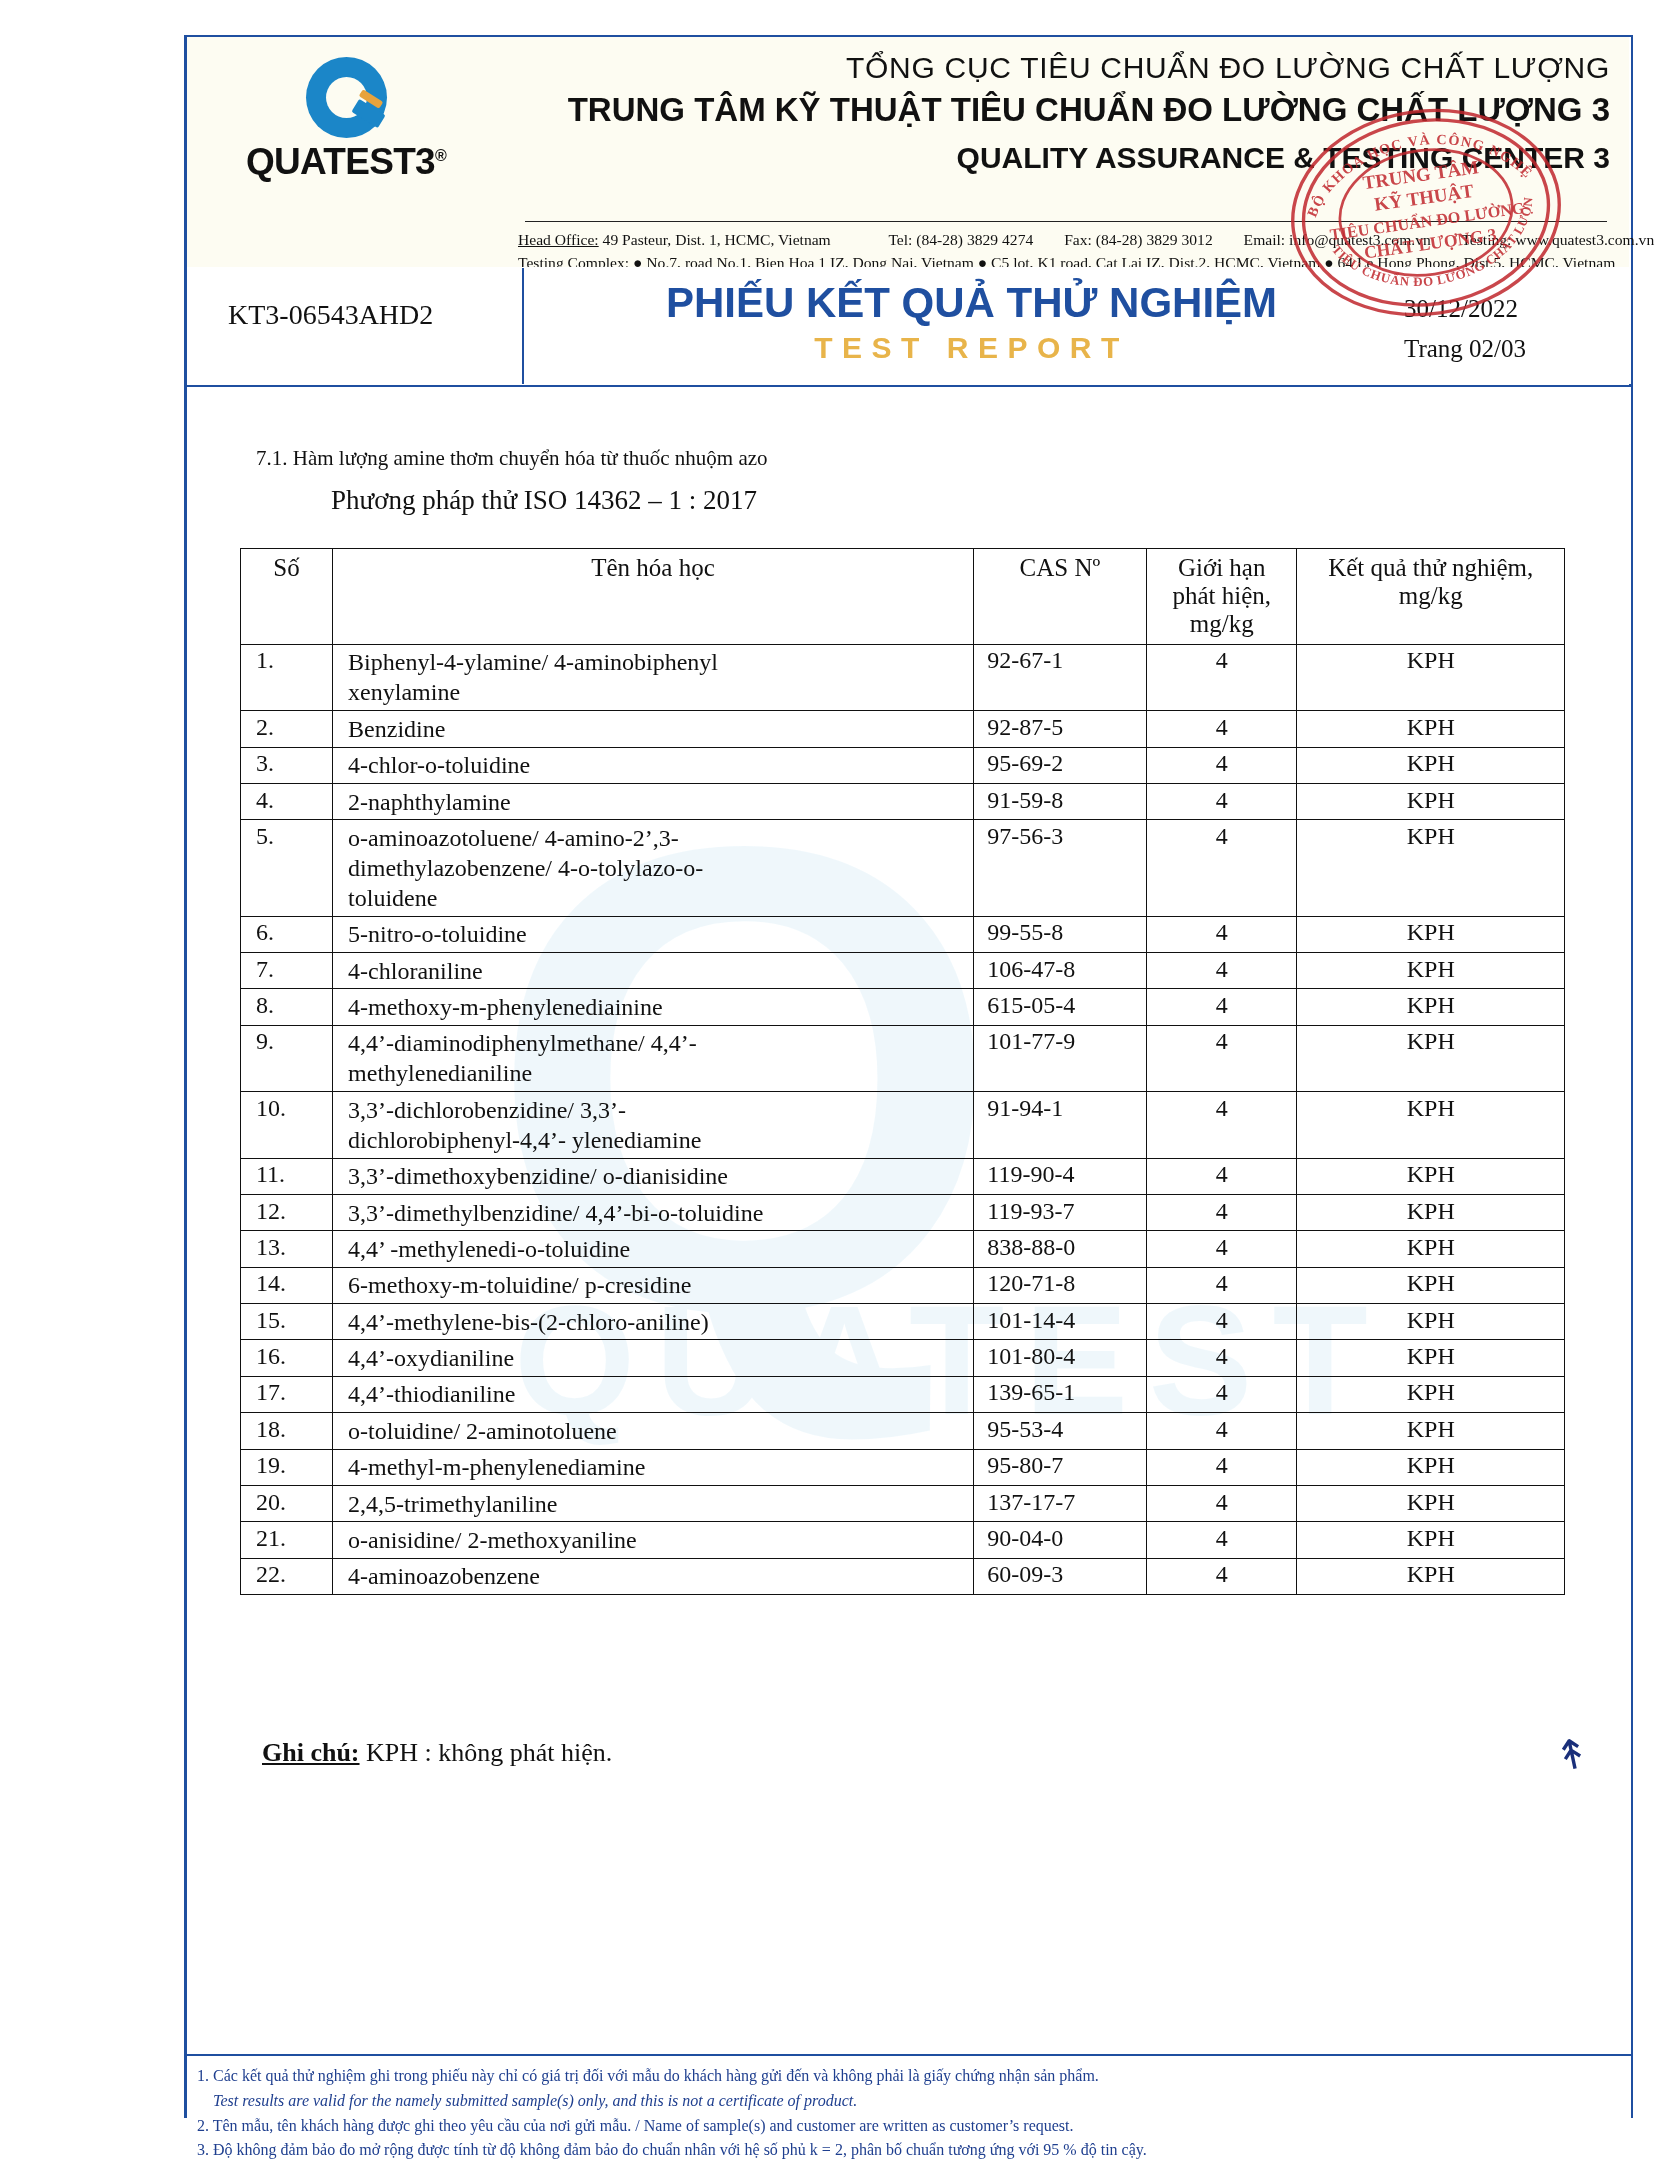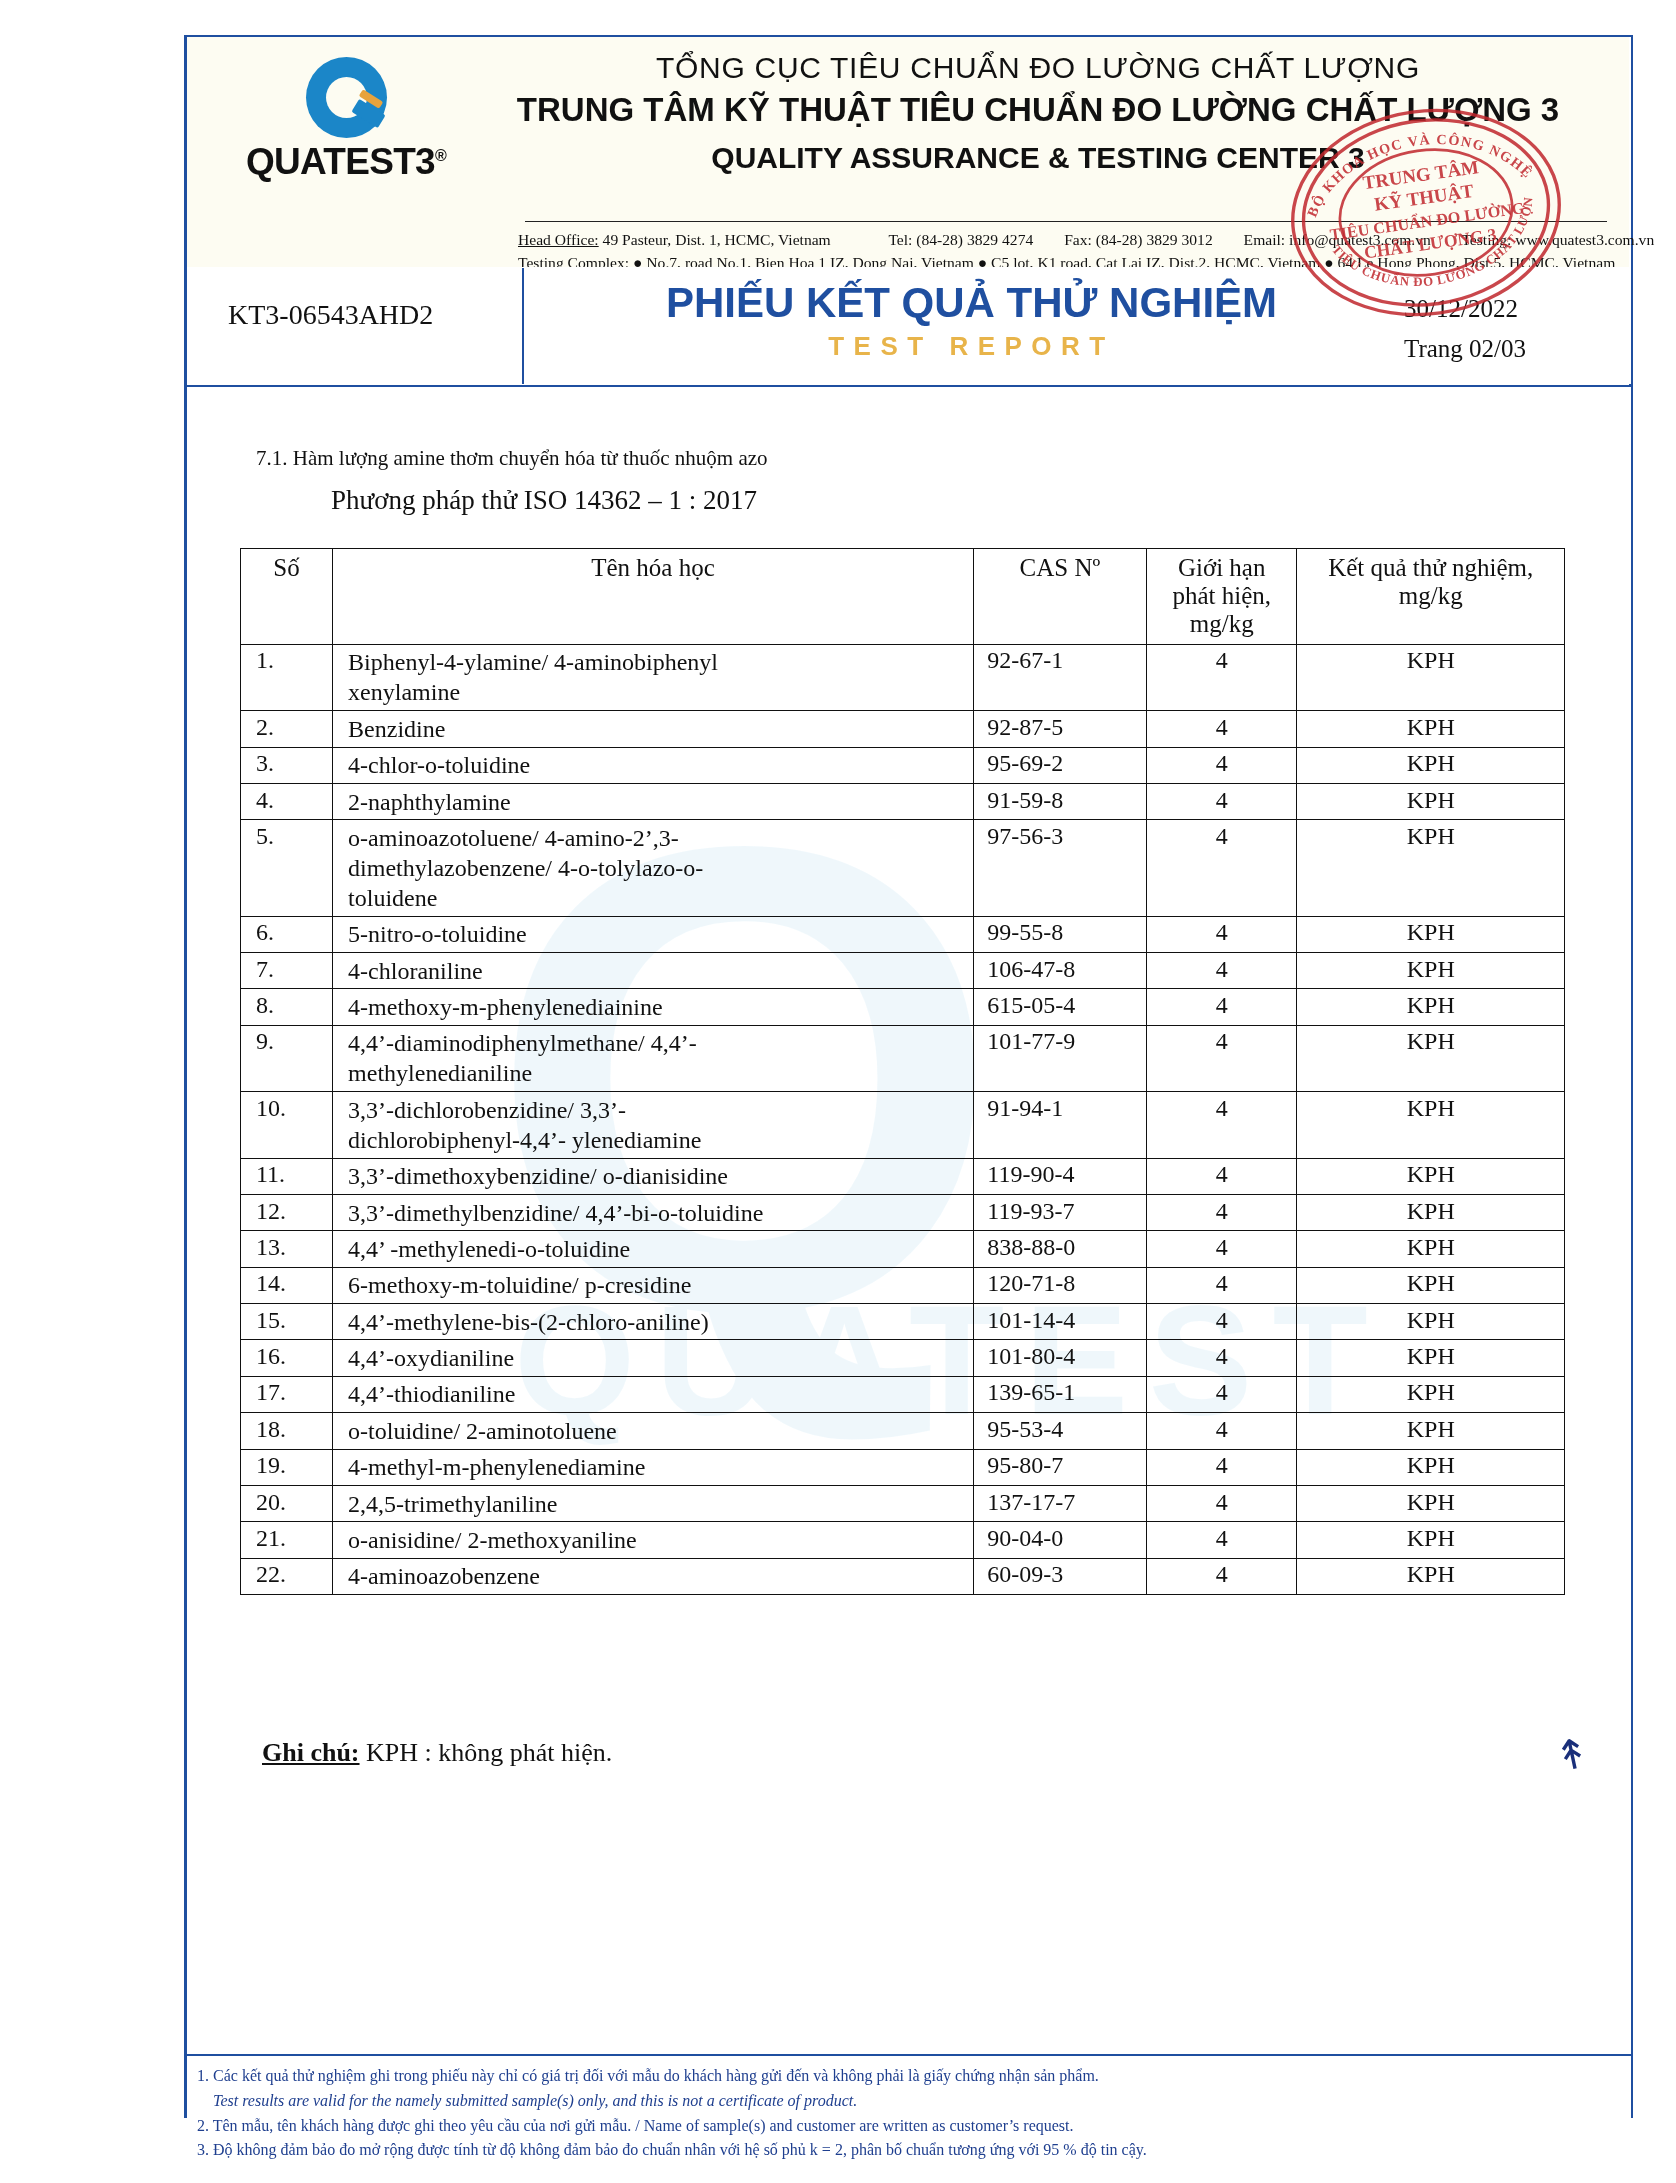--- a/index.html
+++ b/index.html
@@ -141,24 +141,24 @@
     color: #111;
     margin-top: 2.7px;
   }
   .logo-word sup {
     font-size: 16px;
     vertical-align: super;
   }
 
   .head-titles {
     position: absolute;
-    left: 290px;
+    left: 301px;
     top: 13.5px;
     width: 1122px;
-    text-align: center;
+    text-align: right;
     font-family: "Liberation Sans", sans-serif;
   }
   .head-line1 {
     font-size: 30px;
     letter-spacing: 0.7px;
     color: #111;
     margin-bottom: 6.8px;
   }
   .head-line2 {
     font-size: 33px;
@@ -230,21 +230,21 @@
     font-weight: bold;
     color: #1f4fa0;
   }
   .sub-title {
     position: absolute;
     left: 352px;
     top: 64px;
     width: 865px;
     text-align: center;
     font-family: "Liberation Sans", sans-serif;
-    font-size: 26px;
+    font-size: 30px;
     font-weight: bold;
     letter-spacing: 9.5px;
     color: #e8b44a;
   }
   .date-box {
     position: absolute;
     left: 1217px;
     top: 21.6px;
     width: 216px;
     font-size: 25px;

